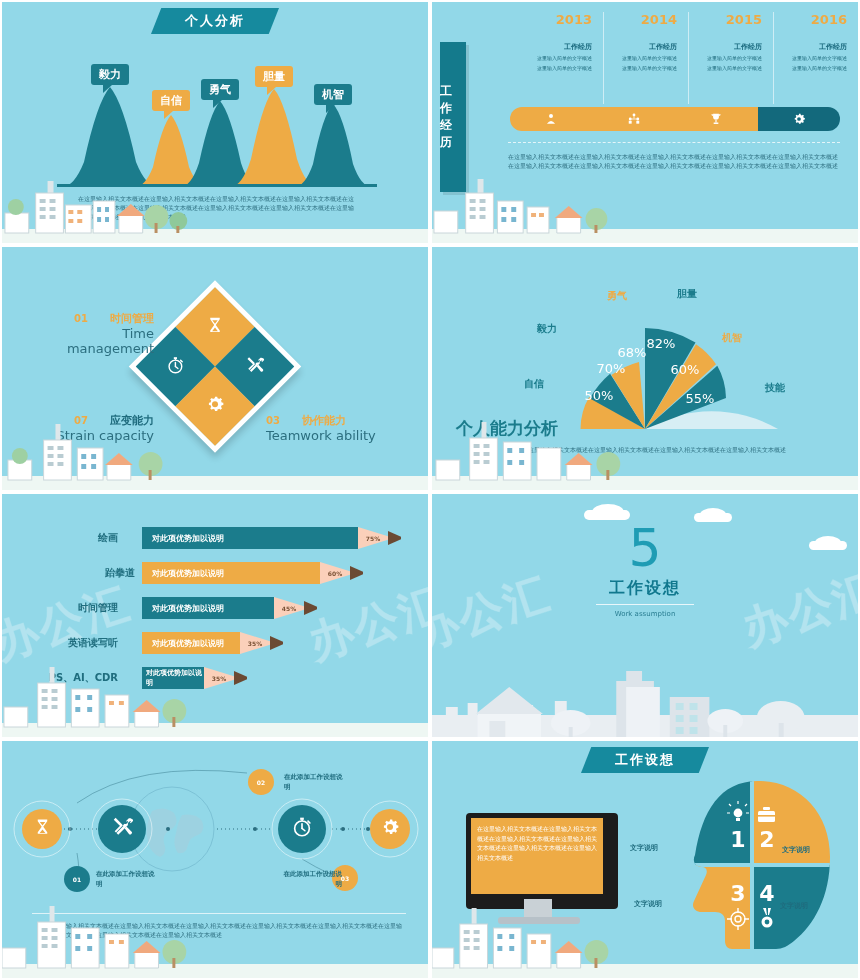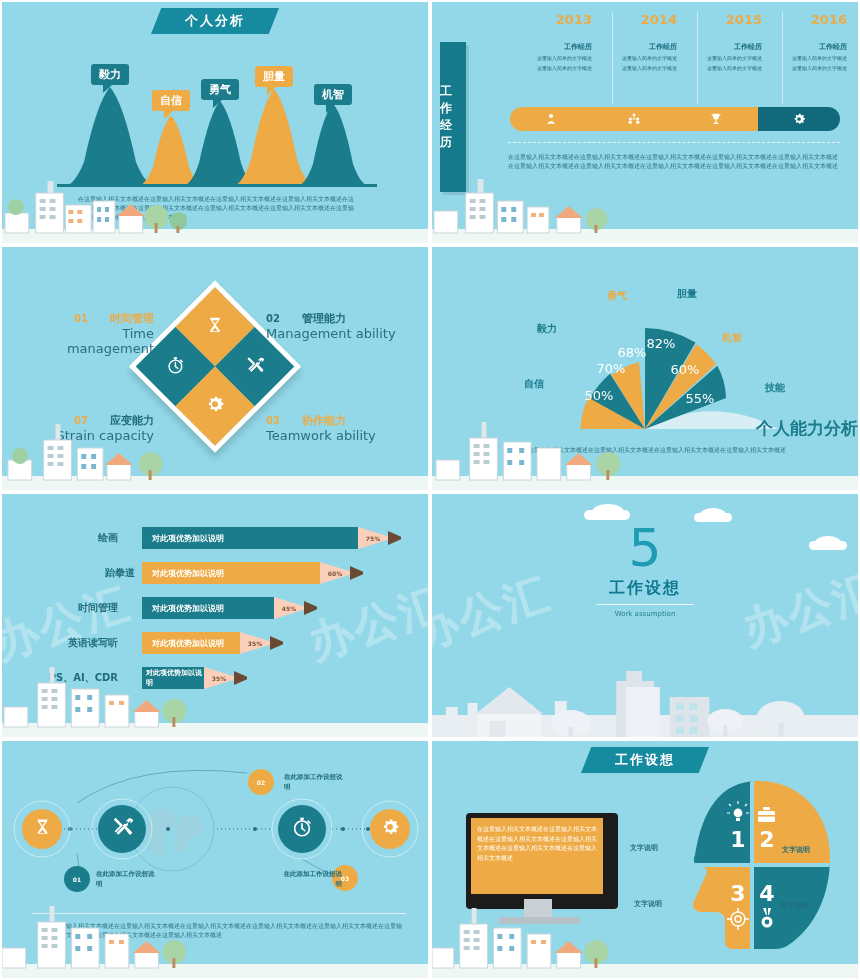--- a/index.html
+++ b/index.html
@@ -24,40 +24,40 @@
   .bubble::after{content:"";position:absolute;left:12px;top:100%;width:0;height:0;
       border-left:0 solid transparent;border-right:9px solid transparent;border-top:8px solid;}
   .bub-teal{background:#1b7c8c;}.bub-teal::after{border-top-color:#1b7c8c;}
   .bub-org{background:#eeab45;}.bub-org::after{border-top-color:#eeab45;}
   .body-txt{position:absolute;font-size:6px;line-height:1.5;color:#2e6f80;text-align:justify;}
   
   .sidetab{position:absolute;left:8px;top:40px;width:26px;height:150px;background:#147a8c;
       color:#fff;font-weight:bold;font-size:12px;display:flex;flex-direction:column;
       align-items:center;justify-content:center;letter-spacing:2px;
       box-shadow:3px 3px 0 rgba(0,0,0,.10);}
-  .tl-col{position:absolute;top:10px;width:92px;text-align:right;border-right:1px solid rgba(255,255,255,.55);padding-right:20px;height:92px;}
+  .tl-col{position:absolute;top:10px;width:92px;text-align:right;border-right:1px solid rgba(255,255,255,.55);padding-right:11px;height:92px;}
   .tl-year{font-size:13px;font-weight:bold;color:#eeab45;}
   .tl-head{font-size:7px;font-weight:bold;color:#15657a;margin-top:15px;}
   .tl-sub{font-size:5px;color:#1d6a7c;line-height:1.6;margin-top:2px;}
   .tl-bar{position:absolute;left:78px;top:105px;width:330px;height:24px;border-radius:12px;overflow:hidden;display:flex;}
   .tl-seg{display:flex;align-items:center;justify-content:center;}
   
   .dia{position:absolute;width:112px;height:112px;left:50%;top:50%;
        transform:translate(-50%,-52%) rotate(45deg);
        display:grid;grid-template-columns:1fr 1fr;grid-template-rows:1fr 1fr;
        border:5px solid #fff;box-shadow:4px 4px 7px rgba(0,0,0,.16);}
   .dia div{display:flex;align-items:center;justify-content:center;}
   .dia span{transform:rotate(-45deg);color:#fff;}
   .q-no{font-size:10px;font-weight:bold;}
   .q-cn{font-size:11px;font-weight:bold;}
   .q-en{font-size:13px;color:#2b6e7f;}
   
   .fanwrap{position:absolute;left:50%;top:32px;transform:translateX(-50%);}
   .fanlabel{position:absolute;font-size:10px;font-weight:bold;}
-  .fantitle{position:absolute;left:14px;right:0;top:170px;text-align:right;
+  .fantitle{position:absolute;left:0;right:0;top:170px;text-align:left;
       font-size:17px;font-weight:bold;color:#1b7c8c;padding-left:24px;}
   
   .pen-row{position:absolute;height:28px;display:flex;align-items:center;}
   .pen-lab{position:absolute;right:0;font-size:10px;font-weight:bold;color:#1f6d7e;white-space:nowrap;}
   .pen-body{height:22px;display:flex;align-items:center;color:#fff;font-size:8px;
       padding-left:10px;box-sizing:border-box;font-weight:bold;}
   .pen-wood{width:30px;height:22px;background:#fbd0ba;
       clip-path:polygon(0 0,0 100%,100% 58%,100% 42%);position:relative;
       display:flex;align-items:center;justify-content:center;}
   .pen-tip{width:13px;height:22px;background:#6b4a33;
@@ -267,24 +267,20 @@
           <svg width="20" height="20" viewBox="0 0 24 24">
               <path fill="#fff" d="M22 10.3l-2-.3a8 8 0 0 0-.8-2l1.3-1.6-1.9-1.9L17 5.8a8 8 0 0 0-2-.8l-.3-2h-2.7l-.3 2a8 8 0 0 0-2 .8L8.1 4.5 6.2 6.4 7.5 8a8 8 0 0 0-.8 2l-2 .3v2.7l2 .3c.2.7.5 1.4.8 2l-1.3 1.6 1.9 1.9 1.6-1.3c.6.4 1.3.6 2 .8l.3 2h2.7l.3-2c.7-.2 1.4-.4 2-.8l1.6 1.3 1.9-1.9-1.3-1.6c.4-.6.6-1.3.8-2l2-.3z"></path>
               <circle cx="12" cy="12" r="3.6" fill="#eeab45"></circle>
             </svg>
         </span>
       </div>
     </div>
     <div style="position:absolute;left:52px;top:60px;text-align:right;width:100px">
       <div><span class="q-no" style="color:#eeab45;margin-right:22px">01</span><span class="q-cn" style="color:#eeab45">时间管理</span></div>
       <div class="q-en">Time management</div>
-    </div>
-    <div style="position:absolute;left:264px;top:60px;text-align:left;width:130px">
-      <div><span class="q-no" style="color:#1f6c7e;margin-right:22px">02</span><span class="q-cn" style="color:#1f6c7e">管理能力</span></div>
-      <div class="q-en">Management ability</div>
     </div>
     <div style="position:absolute;left:264px;top:162px;text-align:left;width:130px">
       <div><span class="q-no" style="color:#eeab45;margin-right:22px">03</span><span class="q-cn" style="color:#eeab45">协作能力</span></div>
       <div class="q-en">Teamwork ability</div>
     </div>
     <div style="position:absolute;left:48px;top:162px;text-align:right;width:104px">
       <div><span class="q-no" style="color:#eeab45;margin-right:22px">07</span><span class="q-cn" style="color:#1f6c7e">应变能力</span></div>
       <div class="q-en">Strain capacity</div>
     </div>
     <svg class="city" viewBox="0 0 430 72" preserveAspectRatio="none">

